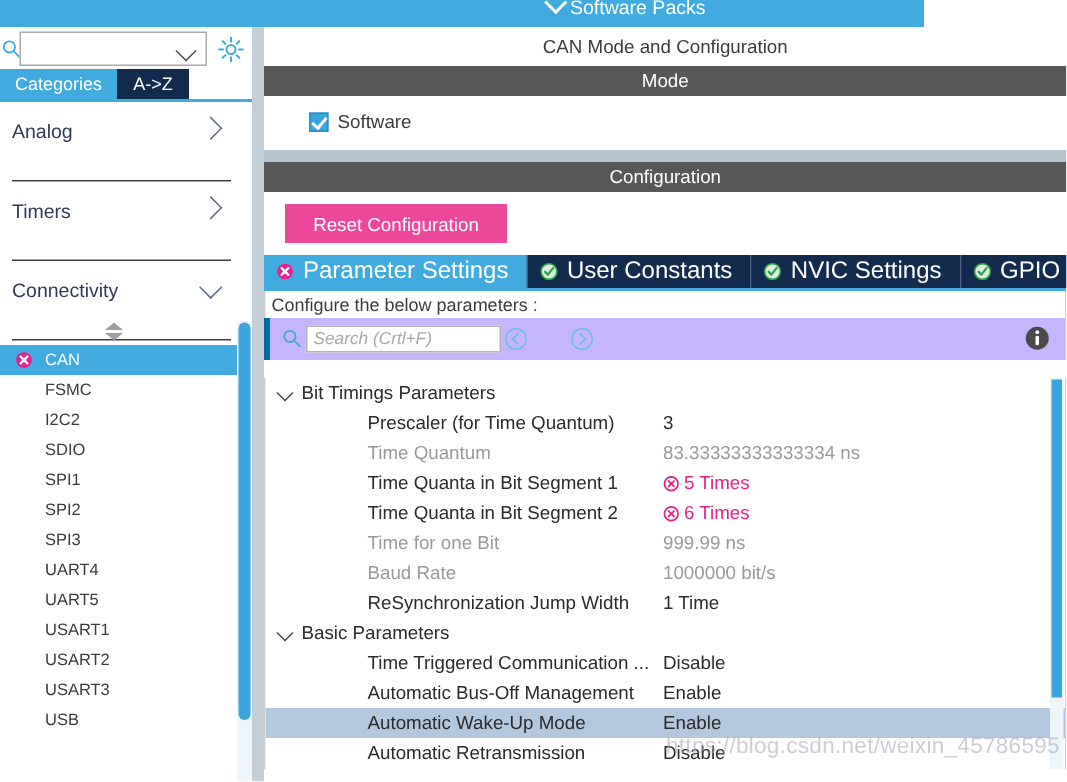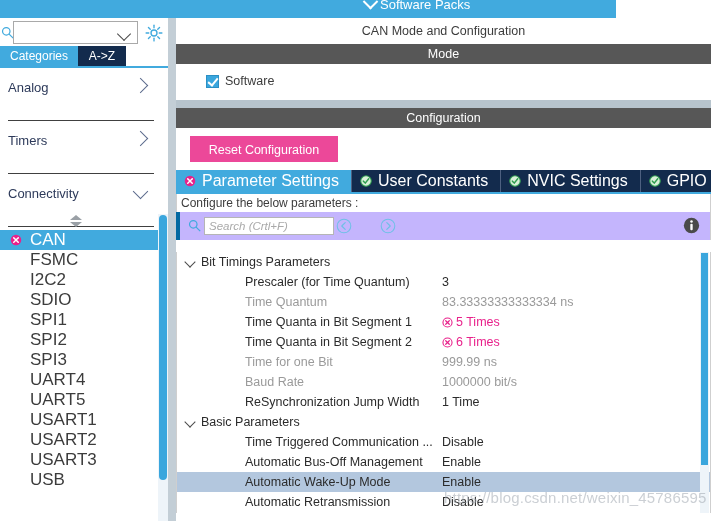--- a/index.html
+++ b/index.html
@@ -163,21 +163,21 @@
 
   
   .periph-list {
     position: absolute;
     left: 0; top: 212px;
     width: 158px;
   }
   .periph-row {
     height: 20px;
     line-height: 20px;
-    font-size: 17px;
+    font-size: 11px;
     color: #3c3c3c;
     padding-left: 30px;
     position: relative;
     cursor: default;
     white-space: nowrap;
   }
   .periph-row.selected {
     background: #41aade;
     color: #ffffff;
     width: 148px;

